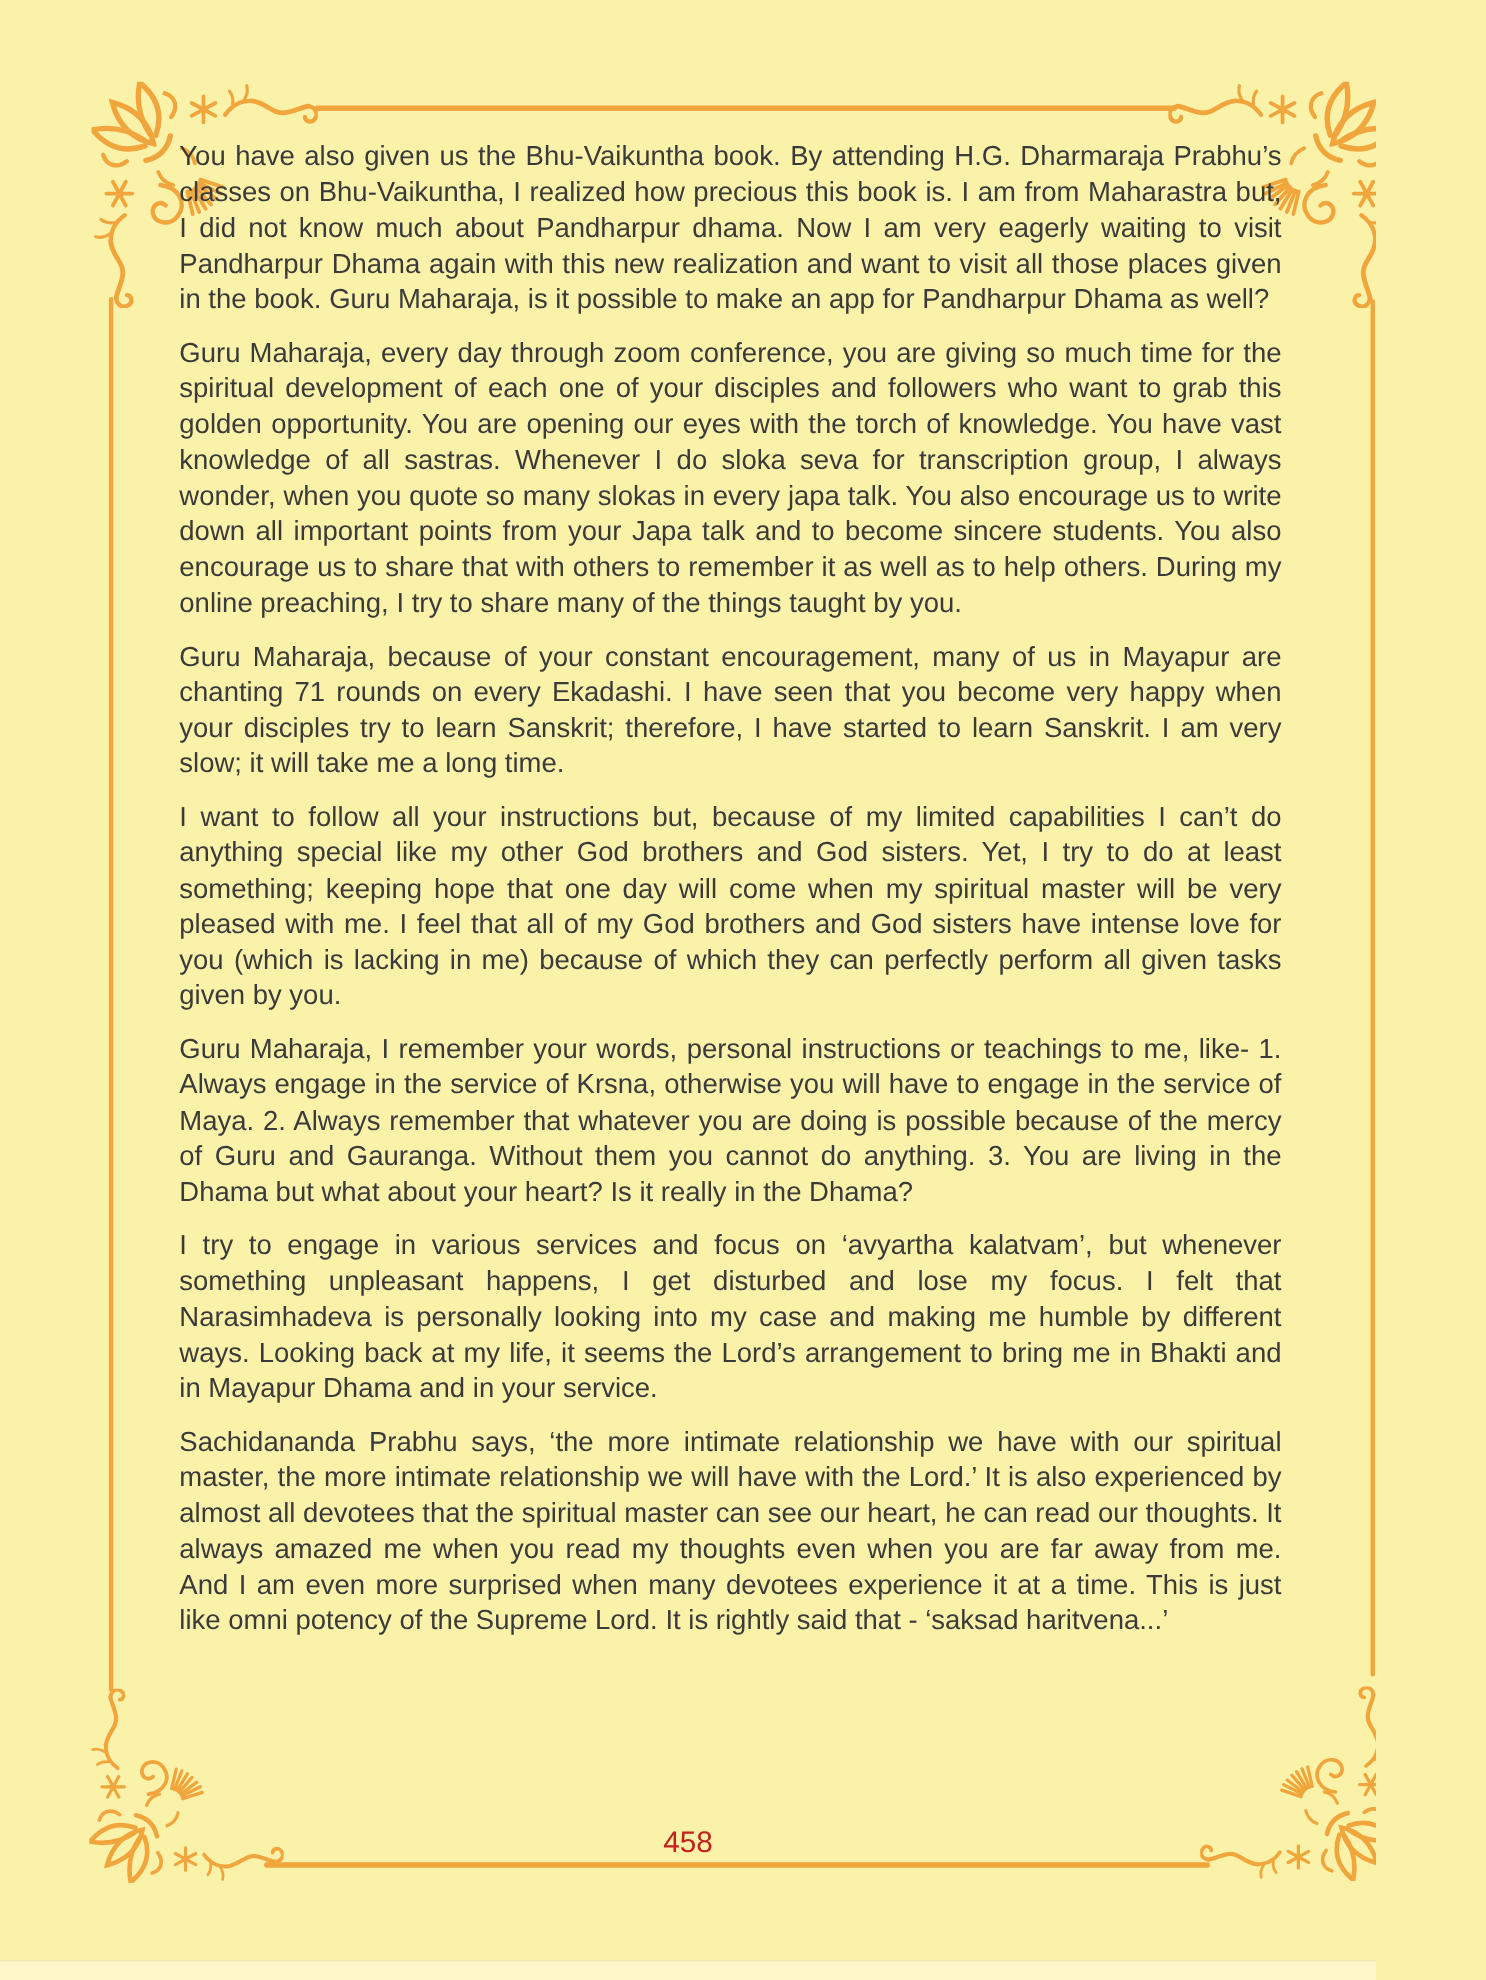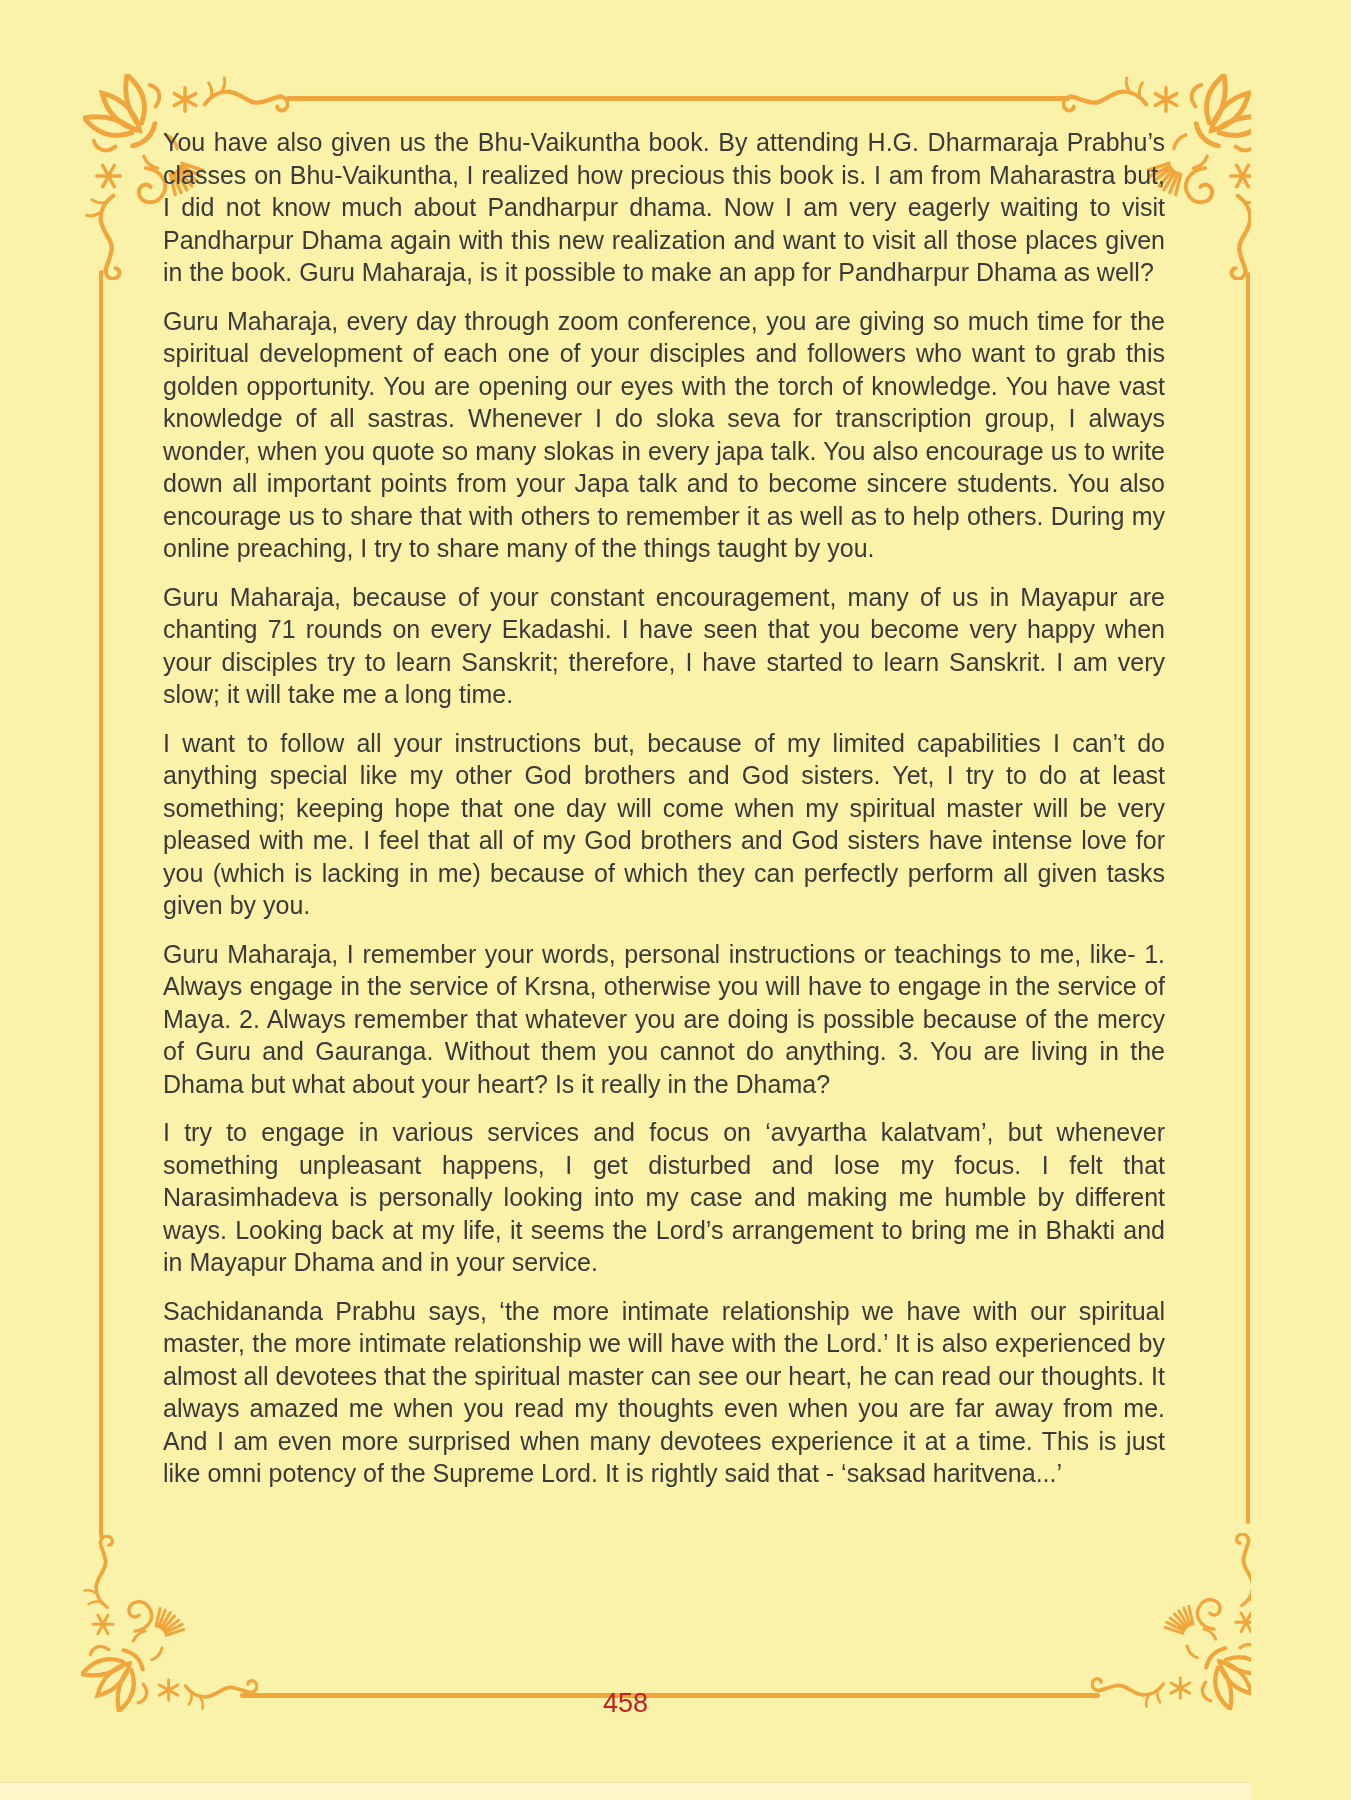--- a/index.html
+++ b/index.html
@@ -37,21 +37,20 @@
   .body-text p { margin: 0 0 16px 0; }
   
   .page-number {
     position: absolute;
     left: 0; right: 0;
     top: 1660px;
     text-align: center;
     color: #C5201E;
     font-size: 27px;
     font-weight: normal;
-    margin-top: 28px;
   }
   
   .bottom-edge {
     position: absolute;
     left: 0; right: 0;
     top: 1782px;
     height: 18px;
     background: #FCF6C8;
     border-top: 1px solid #EDE6B4;
   }

